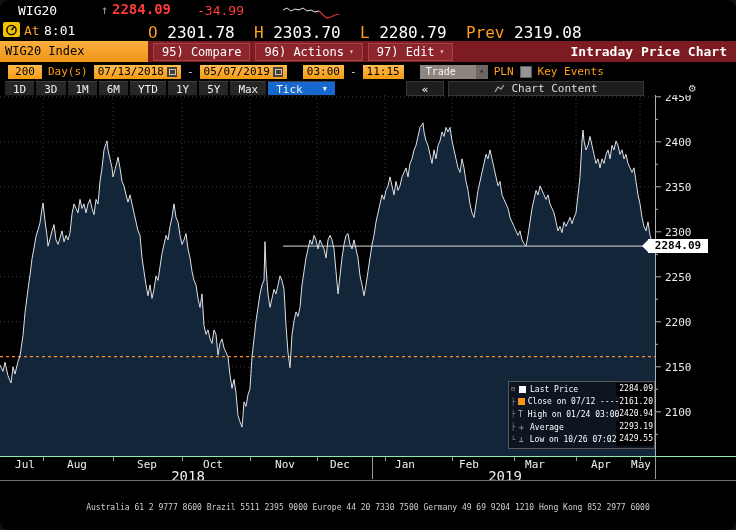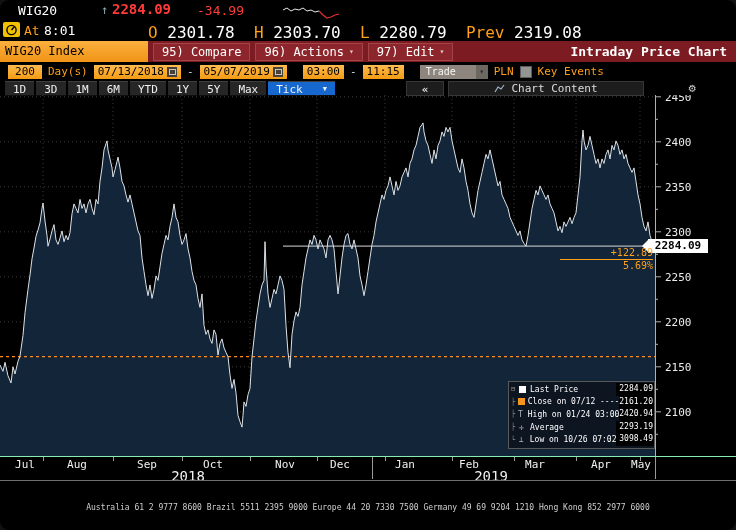--- a/index.html
+++ b/index.html
@@ -223,24 +223,20 @@
         <line x1="655" y1="69.3" x2="658" y2="69.3" stroke="#b0b0b0"></line>
         <line x1="655" y1="114.3" x2="658" y2="114.3" stroke="#b0b0b0"></line>
         <line x1="655" y1="159.3" x2="658" y2="159.3" stroke="#b0b0b0"></line>
         <line x1="655" y1="204.3" x2="658" y2="204.3" stroke="#b0b0b0"></line>
         <line x1="655" y1="249.3" x2="658" y2="249.3" stroke="#b0b0b0"></line>
         <line x1="655" y1="294.3" x2="658" y2="294.3" stroke="#b0b0b0"></line>
         <line x1="655" y1="339.3" x2="658" y2="339.3" stroke="#b0b0b0"></line>
       </svg>
   </div>
   <div class="abs" id="pricebox">2284.09</div>
-  <div class="abs" id="chgblock">
-    <div class="chg1">+122.89</div>
-    <div class="chg2">5.69%</div>
-  </div>
 
   <div class="abs" id="legend">
     <div class="lrow">
       <span class="ltree">⊟</span>
       <span class="lsw"><span class="sq white"></span></span>
       <span class="llabel">Last Price</span>
       <span class="lval">2284.09</span>
     </div>
       <div class="lrow">
       <span class="ltree">├</span>
@@ -257,21 +253,21 @@
       <div class="lrow">
       <span class="ltree">├</span>
       <span class="lsw"><span class="mk">✛</span></span>
       <span class="llabel">Average</span>
       <span class="lval">2293.19</span>
     </div>
       <div class="lrow">
       <span class="ltree">└</span>
       <span class="lsw"><span class="mk">⊥</span></span>
       <span class="llabel">Low on 10/26 07:02</span>
-      <span class="lval">3098.49</span>
+      <span class="lval">2429.55</span>
     </div>
   </div>
 
   <div class="abs" id="xaxis">
       <div class="xtick" style="left: 43px;"></div>
       <div class="xtick" style="left: 113px;"></div>
       <div class="xtick" style="left: 182px;"></div>
       <div class="xtick" style="left: 250px;"></div>
       <div class="xtick" style="left: 317px;"></div>
       <div class="xtick" style="left: 385px;"></div>
@@ -286,21 +282,21 @@
       <div class="xmonth" style="left: 147px;">Sep</div>
       <div class="xmonth" style="left: 213px;">Oct</div>
       <div class="xmonth" style="left: 285px;">Nov</div>
       <div class="xmonth" style="left: 340px;">Dec</div>
       <div class="xmonth" style="left: 405px;">Jan</div>
       <div class="xmonth" style="left: 469px;">Feb</div>
       <div class="xmonth" style="left: 535px;">Mar</div>
       <div class="xmonth" style="left: 601px;">Apr</div>
       <div class="xmonth" style="left: 641px;">May</div>
       <div class="xyear" style="left: 188px;">2018</div>
-      <div class="xyear" style="left: 491px;">2019</div>
+      <div class="xyear" style="left: 505px;">2019</div>
     </div>
   <div class="abs" id="sep2"></div>
 
   <div class="abs" id="footer">
     <div class="f1">Australia 61 2 9777 8600 Brazil 5511 2395 9000 Europe 44 20 7330 7500 Germany 49 69 9204 1210 Hong Kong 852 2977 6000</div>
     
     
   </div>
 
 </div>

